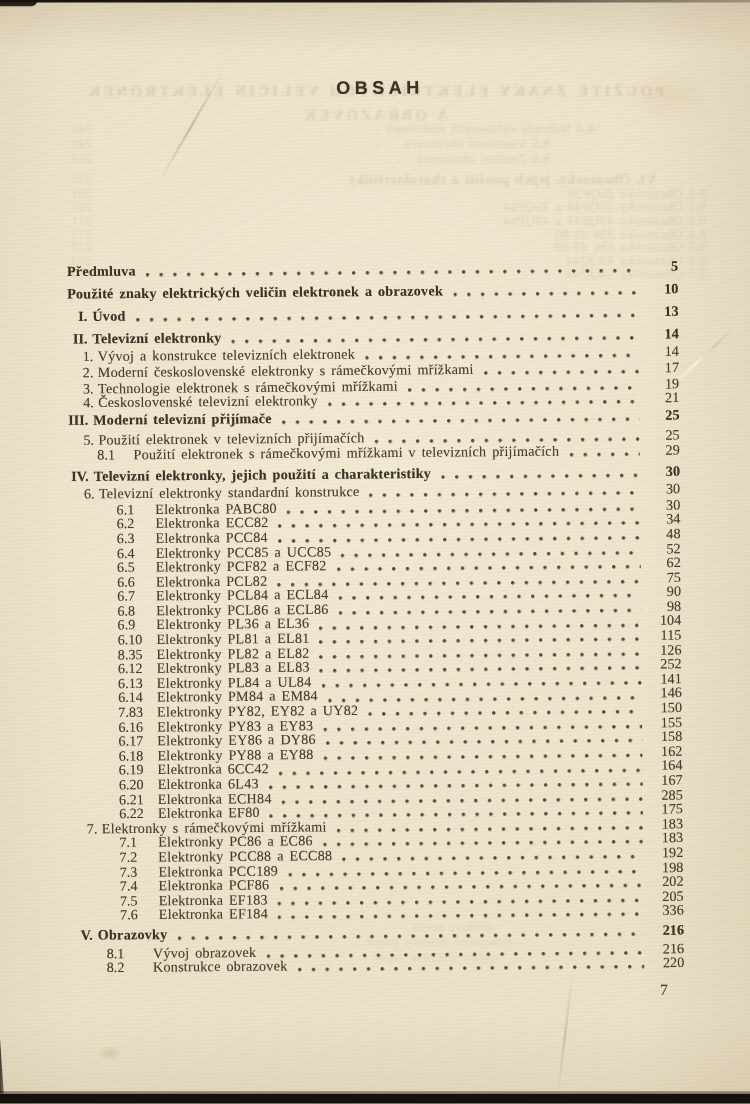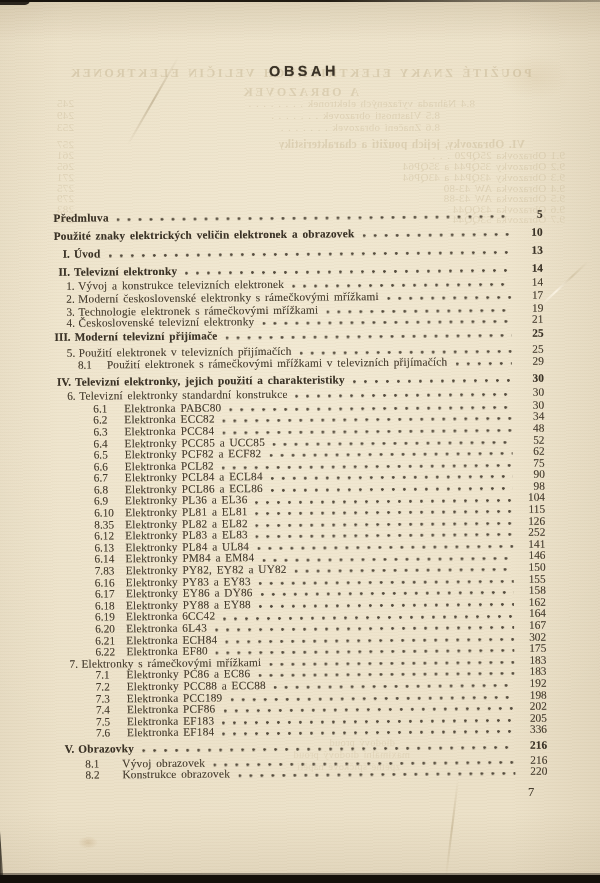--- a/index.html
+++ b/index.html
@@ -323,21 +323,21 @@
       <div class="row sub2">
         <span class="num">6.20</span>
         <span class="label">Elektronka 6L43</span>
         <span class="leader"></span>
         <span class="pg">167</span>
       </div>
       <div class="row sub2">
         <span class="num">6.21</span>
         <span class="label">Elektronka ECH84</span>
         <span class="leader"></span>
-        <span class="pg">302</span>
+        <span class="pg">285</span>
       </div>
       <div class="row sub2">
         <span class="num">6.22</span>
         <span class="label">Elektronka EF80</span>
         <span class="leader"></span>
         <span class="pg">175</span>
       </div>
       <div class="row section">
         <span class="num">7.</span>
         <span class="label">Elektronky s rámečkovými mřížkami</span>

